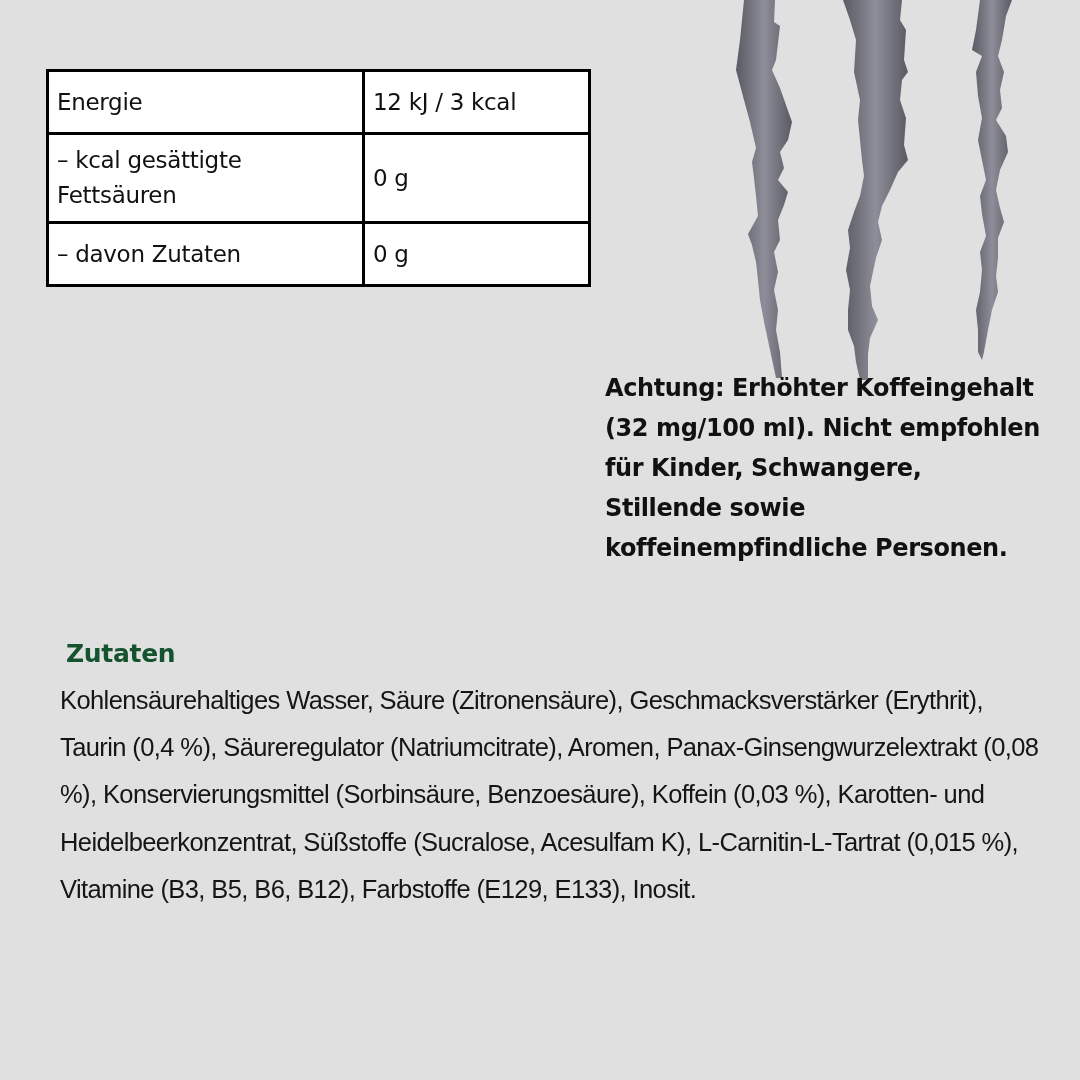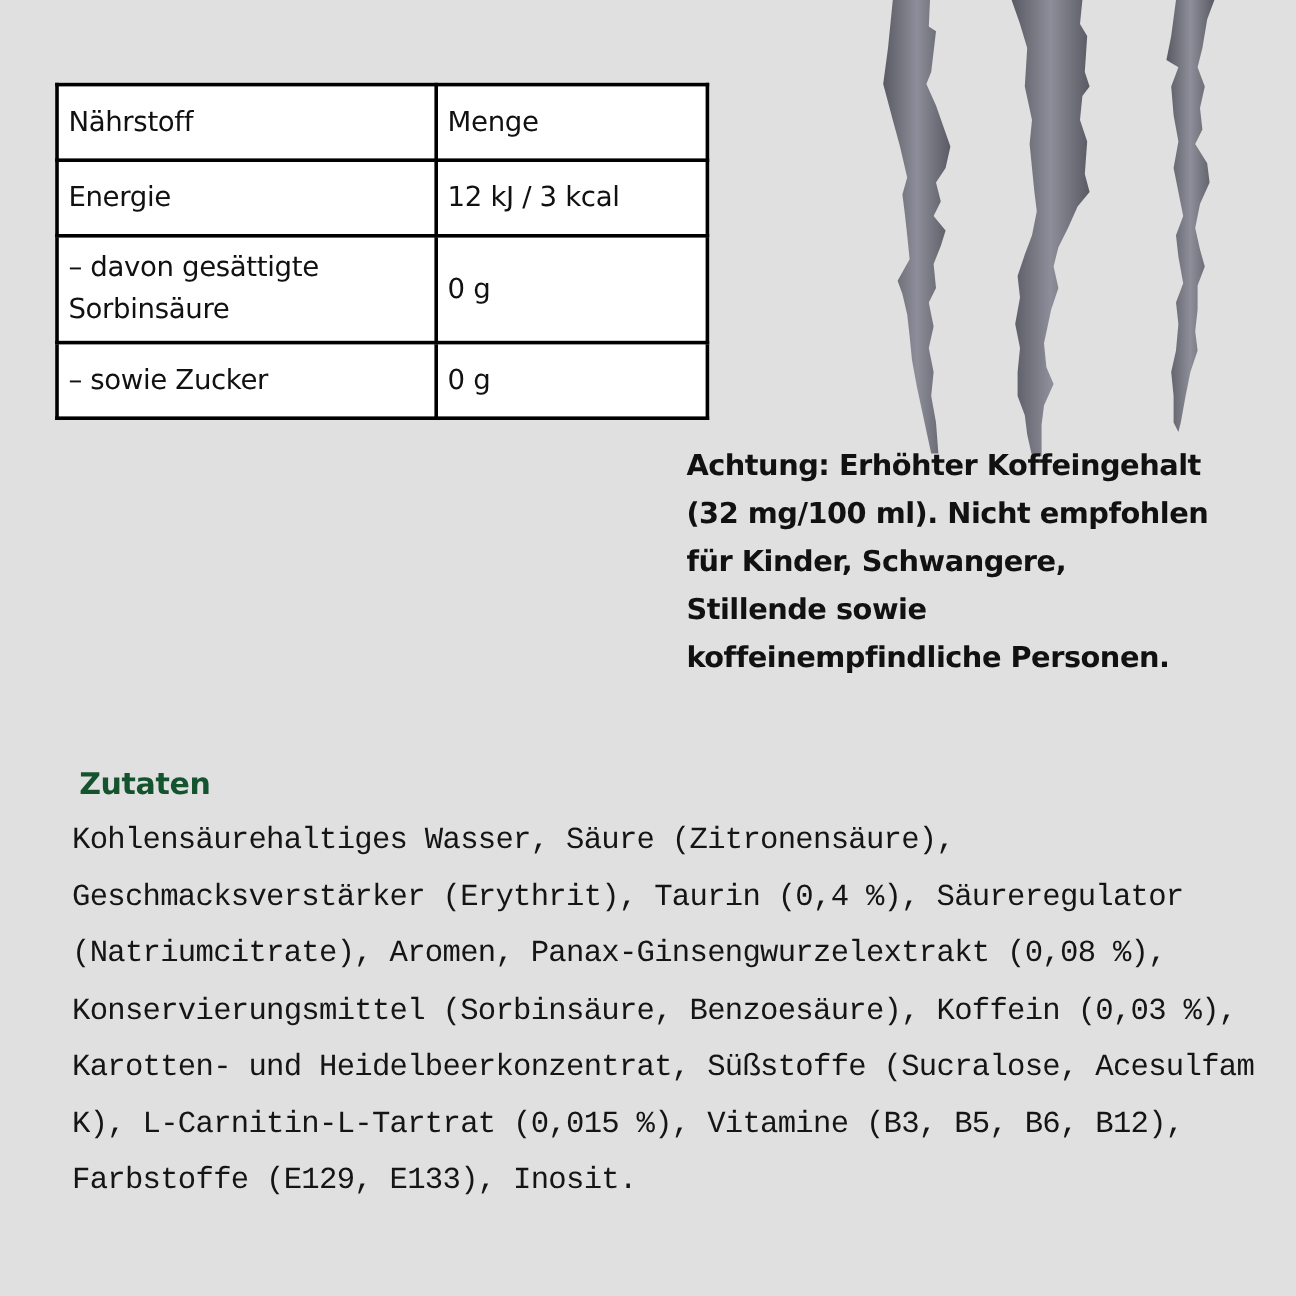--- a/index.html
+++ b/index.html
@@ -42,21 +42,21 @@
       font-family: "DejaVu Sans", sans-serif;
       letter-spacing: -0.3px;
     }
     .nutrition-table col.c1 { width: 316px; }
     .nutrition-table col.c2 { width: 226px; }
     .nutrition-table tr { height: 63px; }
     .nutrition-table tr.tall { height: 89px; }
 
     .warning {
       position: absolute;
-      left: 572px;
+      left: 605px;
       top: 368px;
       width: 440px;
       font-family: "DejaVu Sans", sans-serif;
       font-weight: bold;
       font-size: 24px;
       line-height: 40px;
       color: #111111;
       letter-spacing: -0.4px;
       margin: 0;
     }
@@ -71,21 +71,21 @@
       line-height: 40px;
       color: #14532d;
       letter-spacing: -0.3px;
     }
     .ingredients-text {
       position: absolute;
       left: 60px;
       top: 677px;
       width: 990px;
       margin: 0;
-      font-family: Liberation Mono, monospace;
+      font-family: Liberation Sans, sans-serif;
       font-size: 25.5px;
       line-height: 47.2px;
       color: #151515;
       letter-spacing: -0.6px;
     }
   </style>
 </head>
 <body>
 
 <svg class="claws" viewBox="0 0 380 380" xmlns="http://www.w3.org/2000/svg">
@@ -104,33 +104,29 @@
   <path d="M280 0 L312 0 L306 16 L302 40 L298 56 L304 72 L300 90 L302 108 L296 120 L306 136 L308 152 L300 170 L296 190 L300 208 L304 222 L298 238 L298 258 L296 276 L298 292 L292 310 L288 330 L284 352 L282 360 L278 352 L278 330 L276 310 L280 292 L282 270 L280 252 L286 236 L282 214 L280 196 L286 180 L282 160 L278 140 L282 118 L278 96 L276 72 L282 56 L272 50 L276 30 Z" fill="url(#clawGrad)"></path>
 </svg>
 
 <table class="nutrition-table">
   <colgroup>
       <col class="c1">
       <col class="c2">
     </colgroup>
   <tbody>
     <tr>
-      <td>Nährstoff</td>
-      <td>Menge</td>
-    </tr>
-    <tr>
       <td>Energie</td>
       <td>12 kJ / 3 kcal</td>
     </tr>
     <tr class="tall">
-      <td>– davon gesättigte Sorbinsäure</td>
+      <td>– kcal gesättigte Fettsäuren</td>
       <td>0 g</td>
     </tr>
     <tr>
-      <td>– sowie Zucker</td>
+      <td>– davon Zutaten</td>
       <td>0 g</td>
     </tr>
   </tbody>
 </table>
 
 <p class="warning">Achtung: Erhöhter Koffeingehalt (32 mg/100 ml). Nicht empfohlen für Kinder, Schwangere, Stillende sowie koffeinempfindliche Personen.</p>
 
 <h2 class="ingredients-title">Zutaten</h2>
 <p class="ingredients-text">Kohlensäurehaltiges Wasser, Säure (Zitronensäure), Geschmacksverstärker (Erythrit), Taurin (0,4 %), Säureregulator (Natriumcitrate), Aromen, Panax-Ginsengwurzelextrakt (0,08 %), Konservierungsmittel (Sorbinsäure, Benzoesäure), Koffein (0,03 %), Karotten- und Heidelbeerkonzentrat, Süßstoffe (Sucralose, Acesulfam K), L-Carnitin-L-Tartrat (0,015 %), Vitamine (B3, B5, B6, B12), Farbstoffe (E129, E133), Inosit.</p>
 

